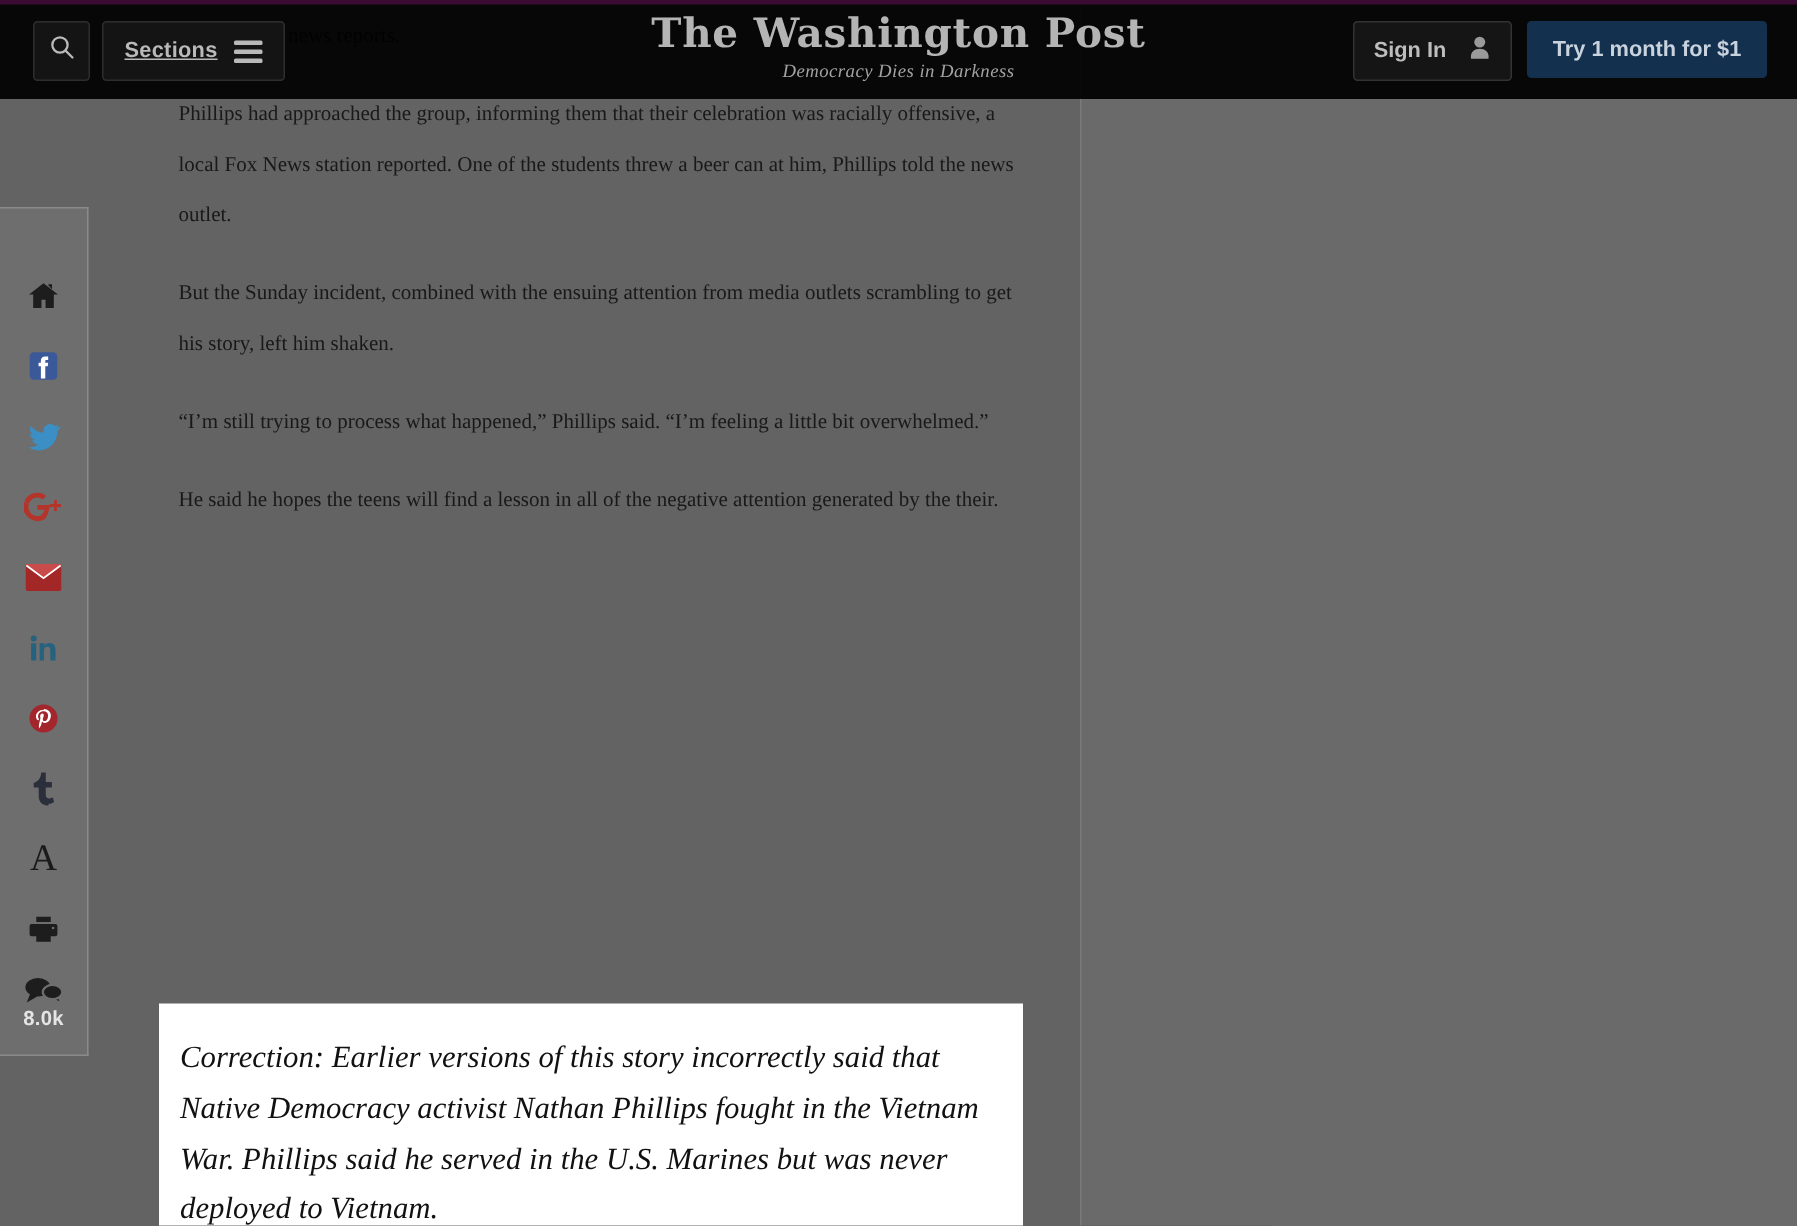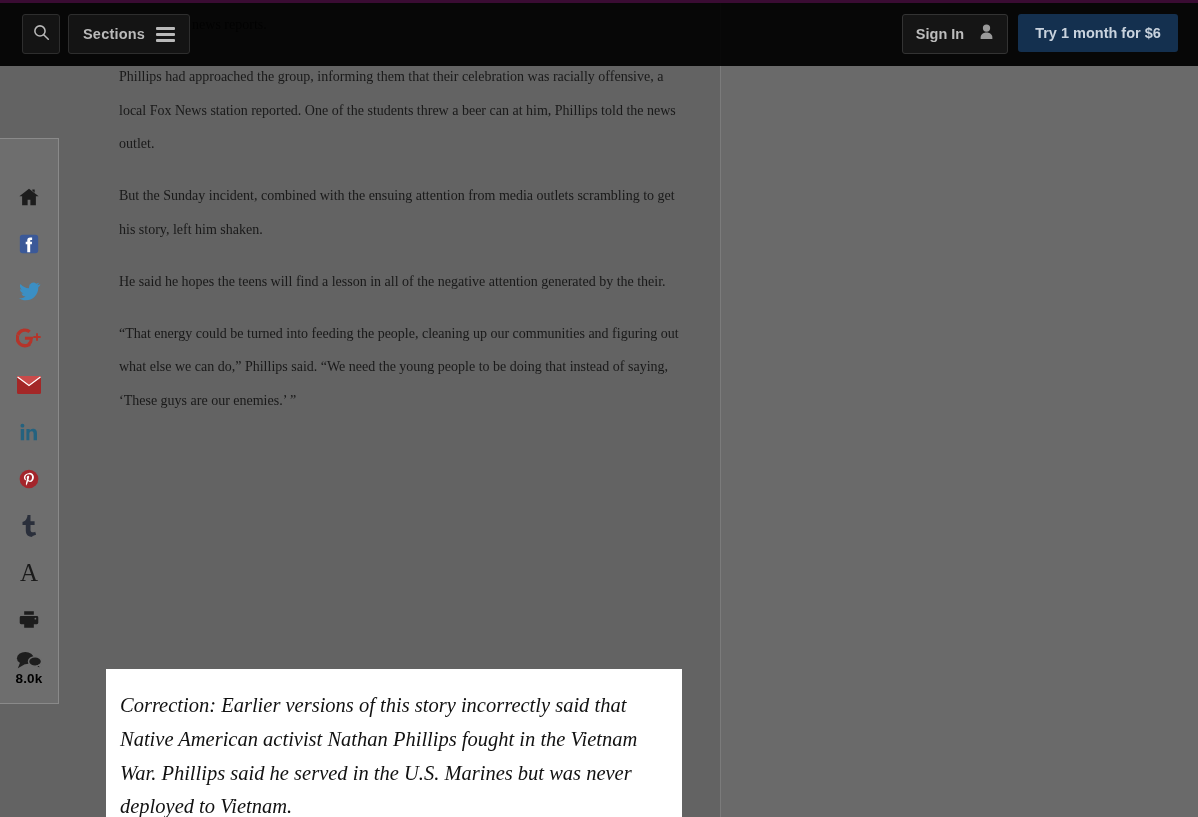--- a/index.html
+++ b/index.html
@@ -96,21 +96,21 @@
     align-items: center;
     justify-content: center;
     cursor: pointer;
   }
   .rail-item.spacer-top { height: 34px; }
   .rail-item svg { display: block; }
   .rail-count {
     font-family: "Liberation Sans", sans-serif;
     font-size: 13.5px;
     font-weight: bold;
-    color: #000000;
+    color: #e5e5e5;
     text-align: center;
     margin-top: -6px;
     letter-spacing: .2px;
   }
   .rail-letter {
     font-family: "Liberation Serif", "DejaVu Serif", serif;
     font-size: 25px;
     color: #1a1a1a;
     line-height: 1;
   }
@@ -160,20 +160,21 @@
     display: flex;
     align-items: center;
     gap: 11px;
     cursor: pointer;
   }
   .hdr-sections .label {
     font-size: 14.5px;
     font-weight: bold;
     color: #b9b9b9;
     letter-spacing: .2px;
+    text-decoration: underline;
   }
   .hamburger { display: flex; flex-direction: column; gap: 3px; }
   .hamburger span {
     display: block;
     width: 19px;
     height: 3px;
     background: #b9b9b9;
     border-radius: 1px;
   }
   .masthead {
@@ -257,26 +258,26 @@
 
 <div id="page">
 
   <div class="article-col"></div>
   <div class="right-col"></div>
 
   <div class="article-body">
     <p>according to news reports.</p>
     <p>Phillips had approached the group, informing them that their celebration was racially offensive, a local Fox News station reported. One of the students threw a beer can at him, Phillips told the news outlet.</p>
     <p>But the Sunday incident, combined with the ensuing attention from media outlets scrambling to get his story, left him shaken.</p>
+    <p>“I’m still trying to process what happened,” Phillips said. “I’m feeling a little bit overwhelmed.”</p>
     <p>He said he hopes the teens will find a lesson in all of the negative attention generated by the their.</p>
-    <p>“That energy could be turned into feeding the people, cleaning up our communities and figuring out what else we can do,” Phillips said. “We need the young people to be doing that instead of saying, ‘These guys are our enemies.’ ”</p>
   </div>
 
   <div class="correction-box">
-    <span>Correction: Earlier versions of this story incorrectly said that Native American activist Nathan Phillips fought in the Vietnam War. Phillips said he served in the U.S. Marines but was never deployed to Vietnam.</span>
+    <span>Correction: Earlier versions of this story incorrectly said that Native Democracy activist Nathan Phillips fought in the Vietnam War. Phillips said he served in the U.S. Marines but was never deployed to Vietnam.</span>
   </div>
 
   <div class="social-rail">
 
     <div class="rail-item spacer-top"></div>
 
     <div class="rail-item">
       <span>
         <svg width="22" height="22" viewBox="0 0 24 24">
             <path fill="#1d1d1d" d="M12 3 1.5 11.2h3V21h6v-6h3v6h6v-9.8h3L12 3zm6.2 3.4V3.9h-2.6v.9l2.6 2.6z"></path>
@@ -394,27 +395,31 @@
 
   <div class="hdr-sections">
     <span class="label">Sections</span>
     <span class="hamburger">
       <span></span>
         <span></span>
         <span></span>
     </span>
   </div>
 
+  <div class="masthead">
+    <div class="wordmark">The Washington Post</div>
+    <div class="slogan">Democracy Dies in Darkness</div>
+  </div>
 
   <div class="hdr-signin">
     <span class="label">Sign In</span>
     <span>
       <svg width="15" height="16" viewBox="0 0 16 18">
         <circle cx="8" cy="4.6" r="4.1" fill="#9a9a9a"></circle>
         <path fill="#9a9a9a" d="M8 9.6c-4 0-6.6 2.5-6.6 5.6V17h13.2v-1.8c0-3.1-2.6-5.6-6.6-5.6z"></path>
       </svg>
     </span>
   </div>
 
   <div class="hdr-try">
-    <span class="label">Try 1 month for $6</span>
+    <span class="label">Try 1 month for $1</span>
   </div>
 </div>
 
 </body></html>

